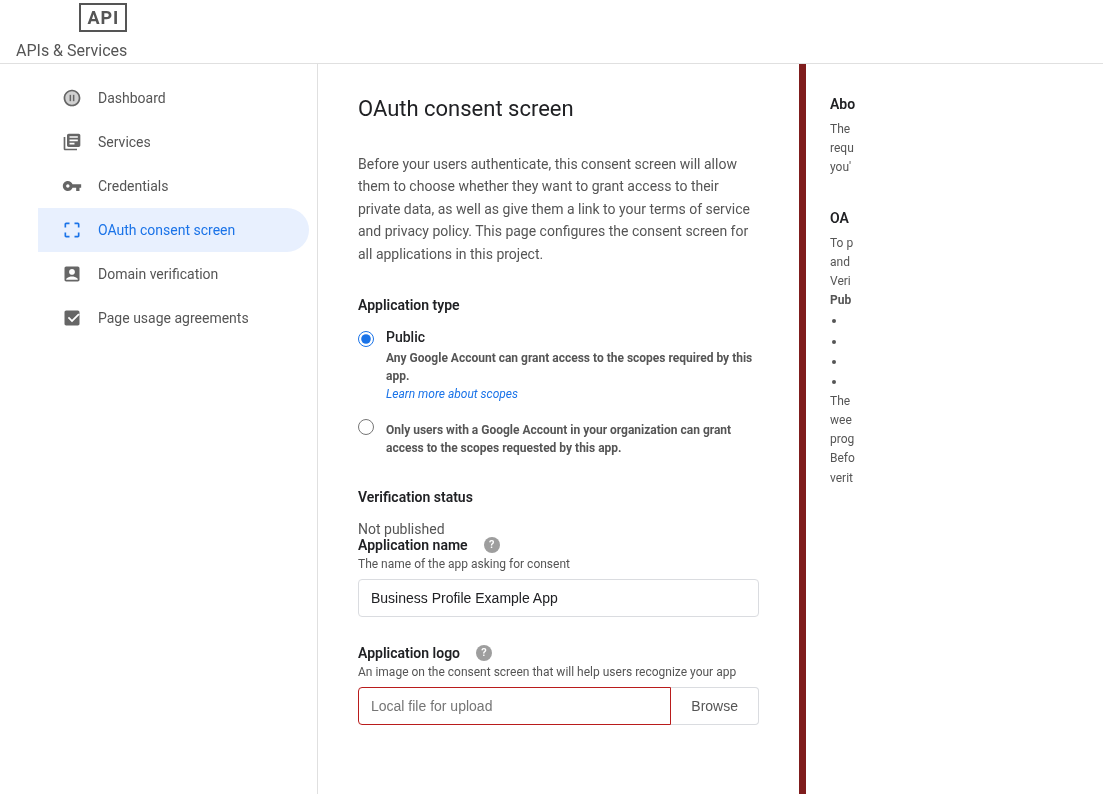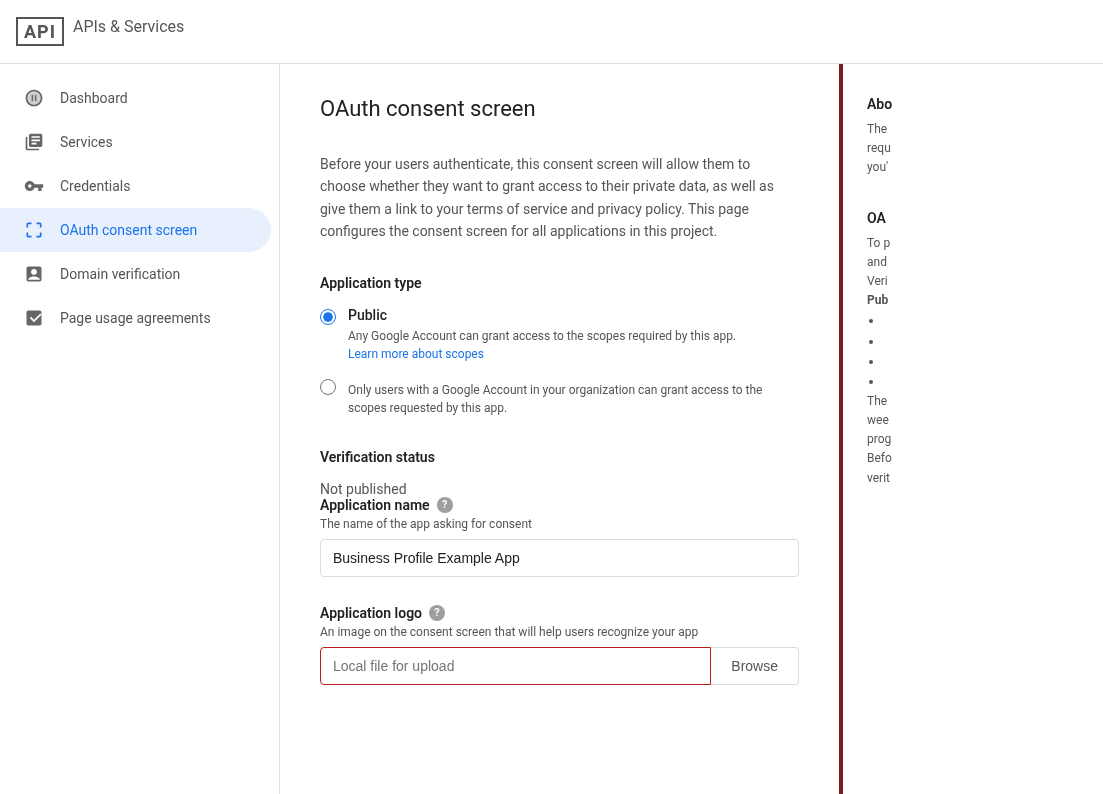--- a/index.html
+++ b/index.html
@@ -10,43 +10,45 @@
       display: flex;
       align-items: center;
       padding: 0 16px;
       height: 64px;
       background: #fff;
       border-bottom: 1px solid #e0e0e0;
       flex-shrink: 0;
     }
     .api-logo {
       display: flex;
-      align-items: flex-start;
+      align-items: flex-end;
       gap: 9px;
       margin-right: 24px;
+      flex-direction: column;
     }
     .api-logo-text {
       font-size: 18px;
       font-weight: 700;
       color: #555;
       border: 2px solid #555;
       padding: 2px 6px;
       letter-spacing: 1px;
     }
     .api-service-name {
       font-size: 16px;
       color: #555;
       font-weight: 400;
     }
 
     
     .main-layout {
       display: flex;
       flex: 1;
       overflow: hidden;
+      padding-left: 38px;
     }
 
     
     .sidebar {
       width: 280px;
       background: #fff;
       border-right: 1px solid #e0e0e0;
       padding-top: 12px;
       flex-shrink: 0;
       overflow-y: auto;
@@ -118,36 +120,36 @@
     .radio-group { margin-bottom: 32px; }
     .radio-option { display: flex; align-items: flex-start; gap: 12px; margin-bottom: 16px; }
     .radio-input {
       width: 16px;
       height: 16px;
       margin-top: 2px;
       flex-shrink: 0;
       accent-color: #1a73e8;
     }
     .radio-label { font-size: 14px; color: #202124; font-weight: 500; }
-    .radio-desc { font-size: 12px; color: #555; margin-top: 4px; line-height: 1.5; }
-    .radio-link { color: #1a73e8; text-decoration: none; font-size: 12px; }
+    .radio-desc { font-size: 12px; color: #555; margin-top: 4px; line-height: 1.5; font-weight: bold; }
+    .radio-link { color: #1a73e8; text-decoration: none; font-size: 12px; font-style: italic; }
 
     
     .status-section { }
     .status-value { font-size: 14px; color: #555; margin-top: 4px; }
 
     
     .form-section { margin-bottom: 28px; }
     .field-label {
       font-size: 14px;
       font-weight: 600;
       color: #202124;
       display: flex;
       align-items: center;
-      gap: 7px;
+      gap: 16px;
       margin-bottom: 4px;
     }
     .help-icon {
       width: 16px;
       height: 16px;
       border-radius: 50%;
       background: #9e9e9e;
       color: #fff;
       display: inline-flex;
       align-items: center;
@@ -191,23 +193,23 @@
       border-left: none;
       border-radius: 0 4px 4px 0;
       font-size: 14px;
       color: #555;
       cursor: pointer;
       font-weight: 500;
     }
 
     
     .right-panel {
-      width: 264px;
+      width: 304px;
       padding: 32px 24px;
-      border-left: 4px solid #7f1d1d;
+      border-left: 7px solid #7f1d1d;
       flex-shrink: 0;
       overflow-y: auto;
     }
     .panel-section { margin-bottom: 32px; }
     .panel-section-title {
       font-size: 14px;
       font-weight: 600;
       color: #202124;
       margin-bottom: 8px;
     }

